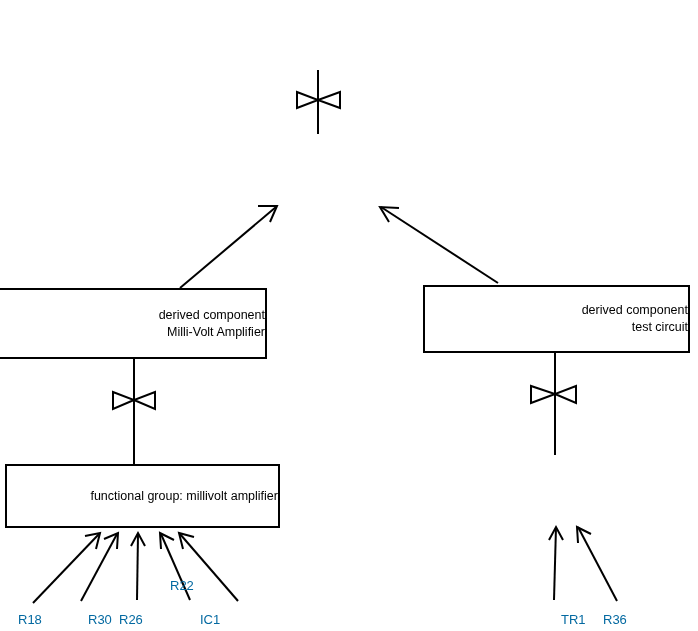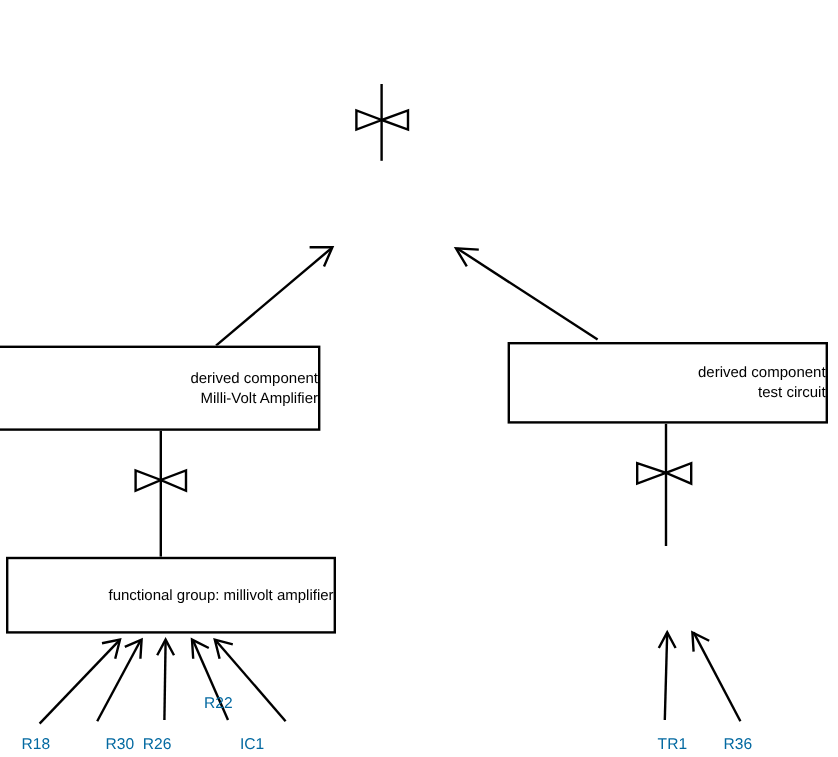--- a/index.html
+++ b/index.html
@@ -160,16 +160,16 @@
   <div class="node align-left-sm" style="left:5px; top:464px; width:275px; height:64px;">
     <div class="node-text">functional group: millivolt amplifier</div>
   </div>
 
 
   <div class="leaf-label" style="left:18px; top:612px;">R18</div>
   <div class="leaf-label" style="left:64px; top:612px;margin-left:24px;">R30</div>
   <div class="leaf-label" style="left:119px; top:612px;text-align:center;">R26</div>
   <div class="leaf-label" style="left:170px; top:578px;">R22</div>
   <div class="leaf-label" style="left:200px; top:612px;">IC1</div>
-  <div class="leaf-label" style="left:548px; top:612px;text-align:center;">TR1</div>
+  <div class="leaf-label" style="left:561px; top:612px;text-align:center;">TR1</div>
   <div class="leaf-label" style="left:603px; top:612px;">R36</div>
 
 </div>
 
 </body></html>

